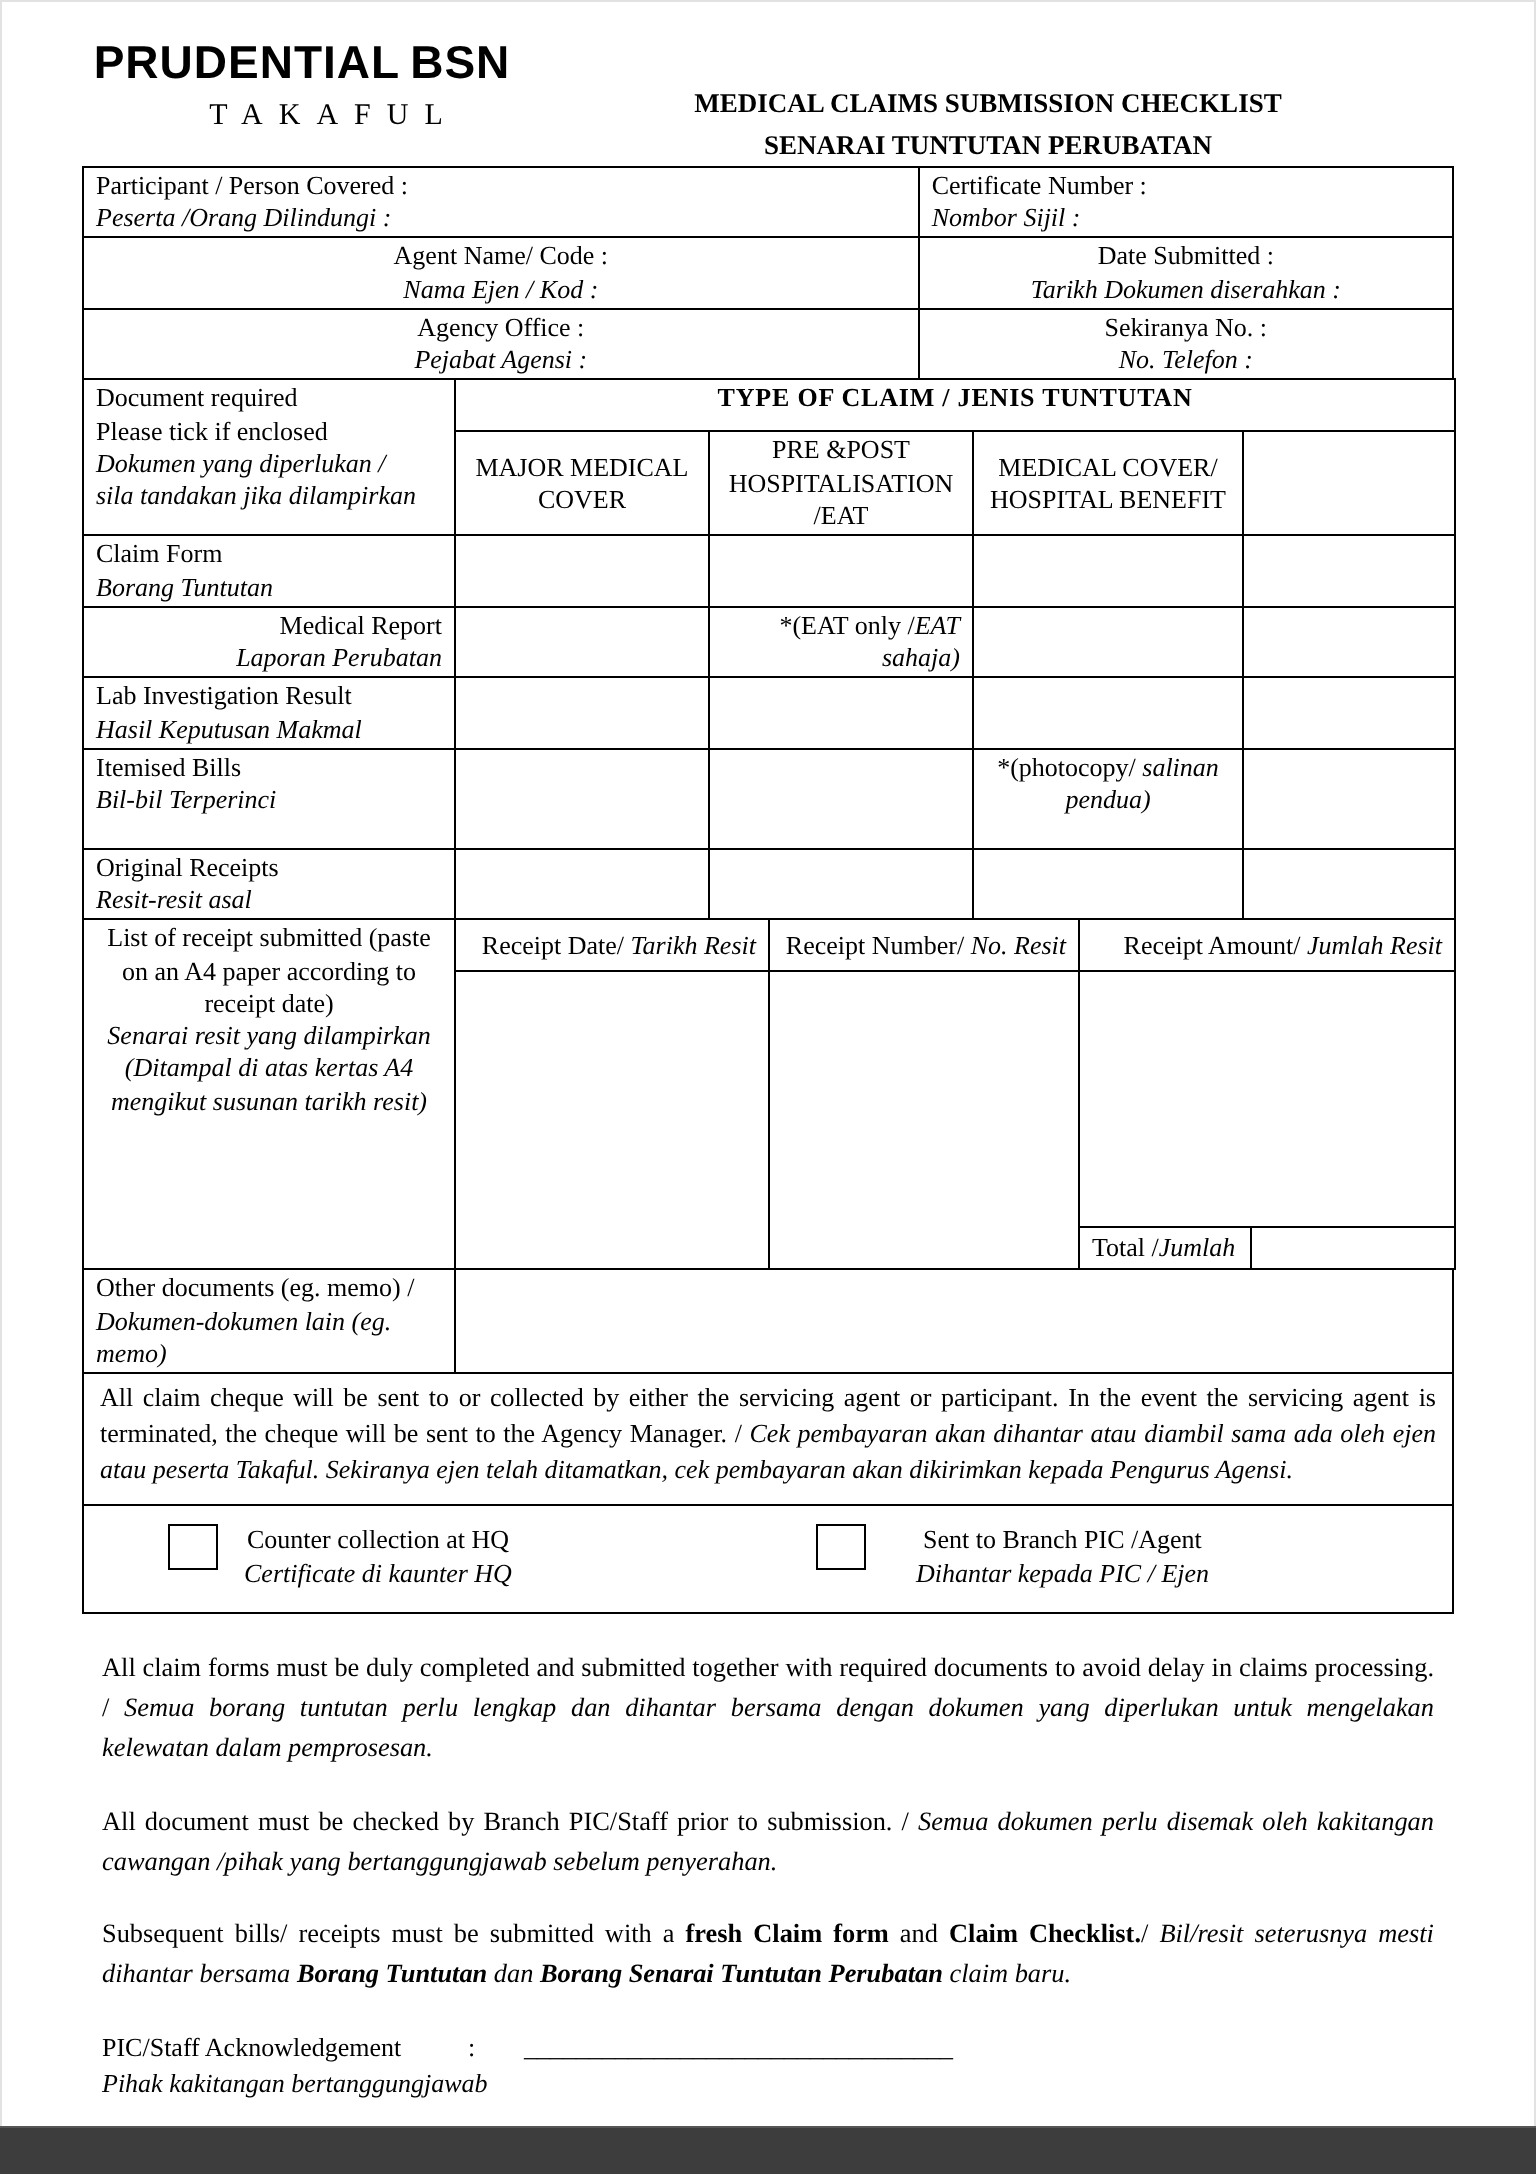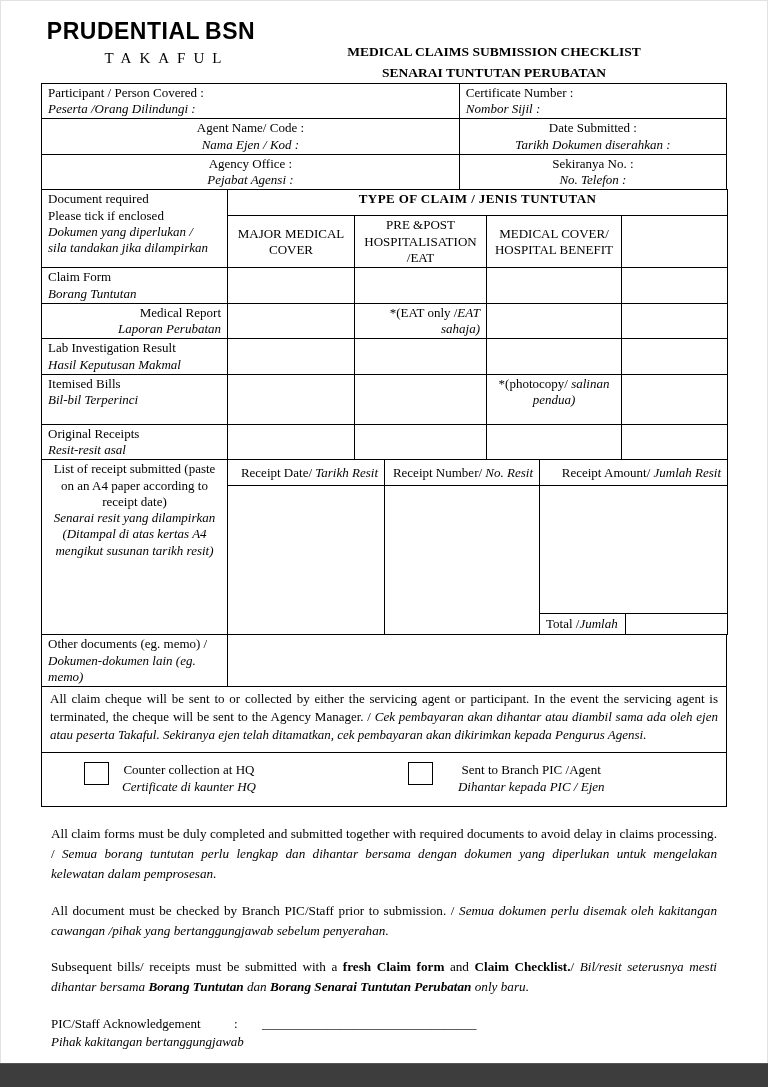--- a/index.html
+++ b/index.html
@@ -276,21 +276,21 @@
         <div>Sent to Branch PIC /Agent</div>
         <div class="ms">Dihantar kepada PIC / Ejen</div>
       </div>
     </div>
   </div>
 
   <p class="note"><span>All claim forms must be duly completed and submitted together with required documents to avoid delay in claims processing. / </span><span class="ms">Semua borang tuntutan perlu lengkap dan dihantar bersama dengan dokumen yang diperlukan untuk mengelakan kelewatan dalam pemprosesan.</span></p>
 
   <p class="note"><span>All document must be checked by Branch PIC/Staff prior to submission. / </span><span class="ms">Semua dokumen perlu disemak oleh kakitangan cawangan /pihak yang bertanggungjawab sebelum penyerahan.</span></p>
 
-  <p class="note"><span>Subsequent bills/ receipts must be submitted with a </span><b>fresh Claim form</b><span> and </span><b>Claim Checklist.</b><span>/ </span><span class="ms">Bil/resit seterusnya mesti dihantar bersama </span><b class="ms">Borang Tuntutan</b><span class="ms"> dan </span><b class="ms">Borang Senarai Tuntutan Perubatan</b><span class="ms"> only baru.</span></p>
+  <p class="note"><span>Subsequent bills/ receipts must be submitted with a </span><b>fresh Claim form</b><span> and </span><b>Claim Checklist.</b><span>/ </span><span class="ms">Bil/resit seterusnya mesti dihantar bersama </span><b class="ms">Borang Tuntutan</b><span class="ms"> dan </span><b class="ms">Borang Senarai Tuntutan Perubatan</b><span class="ms"> claim baru.</span></p>
 
   <div class="sig-block">
     <div class="sig-row">
       <span class="sig-label">PIC/Staff Acknowledgement</span>
       <span class="sig-colon">:</span>
       <span>_________________________________</span>
     </div>
     <div class="ms sig-sub">Pihak kakitangan bertanggungjawab</div>
   </div>
 

